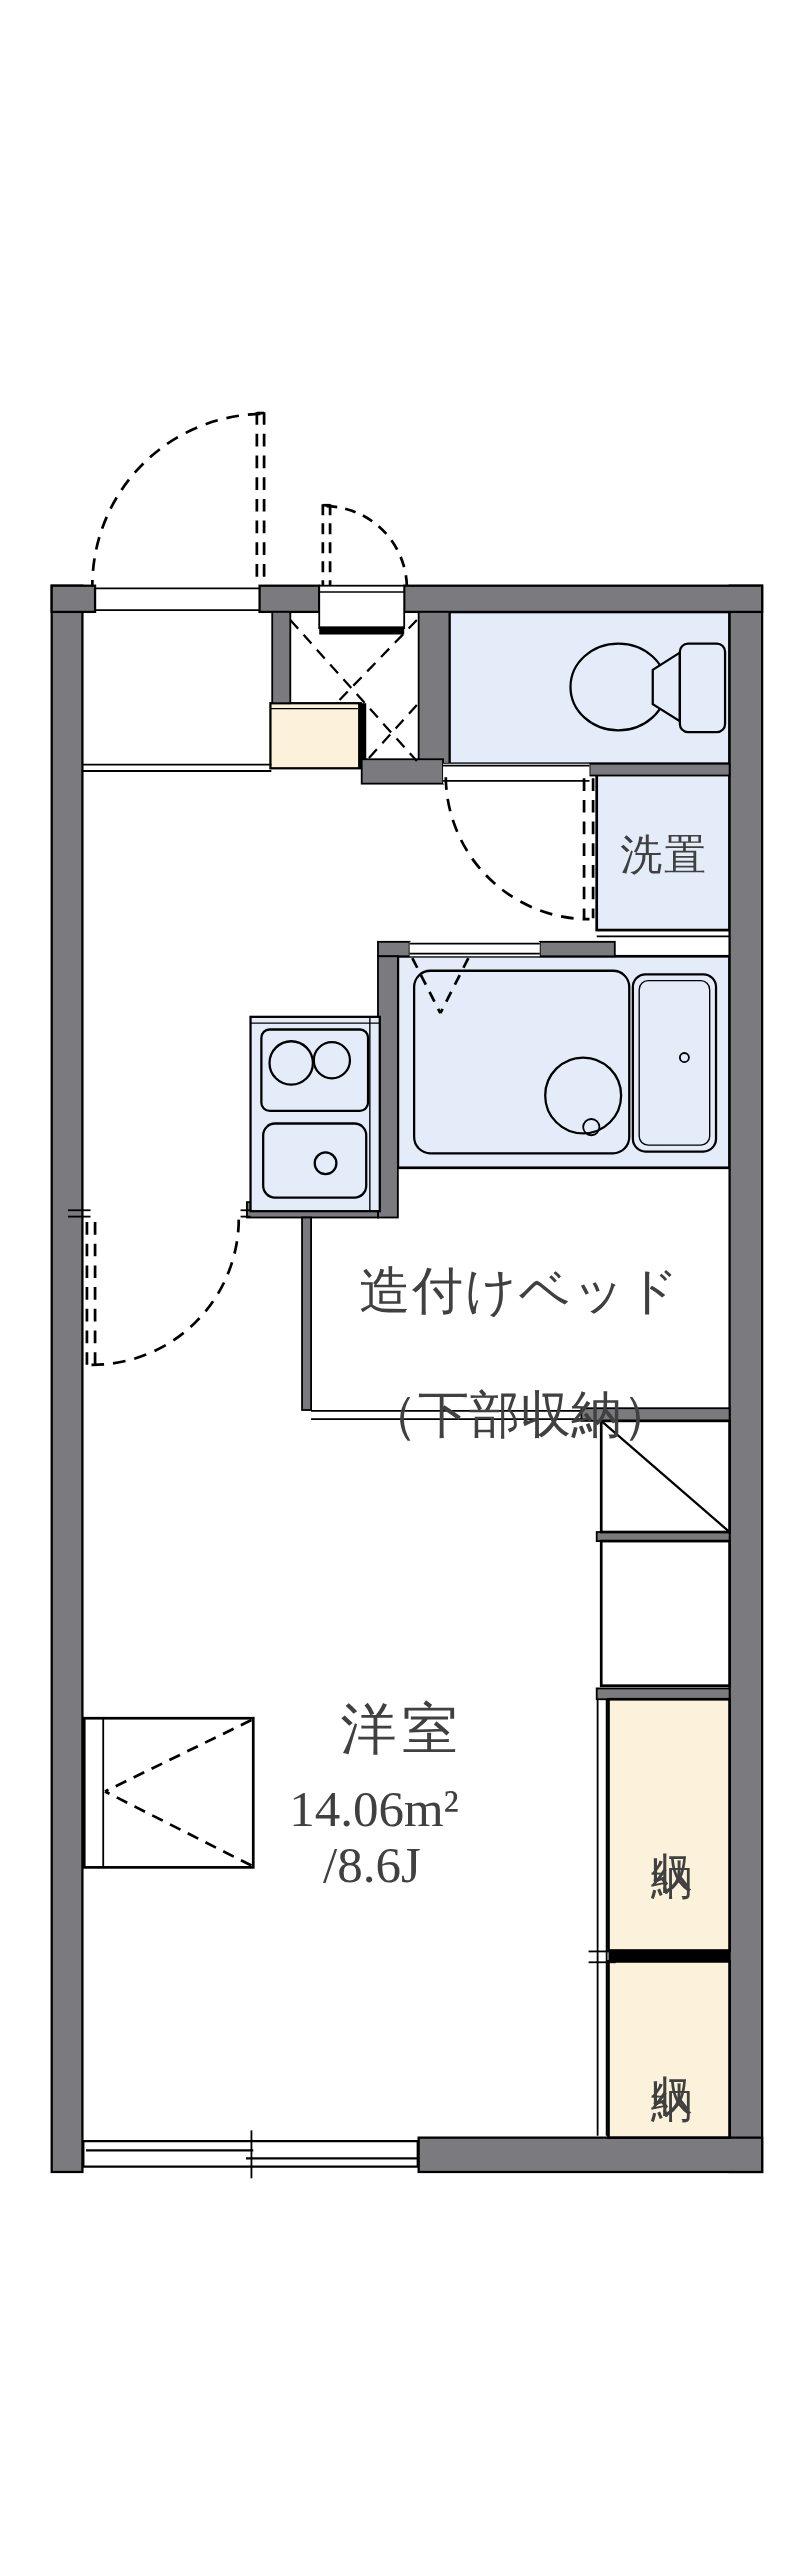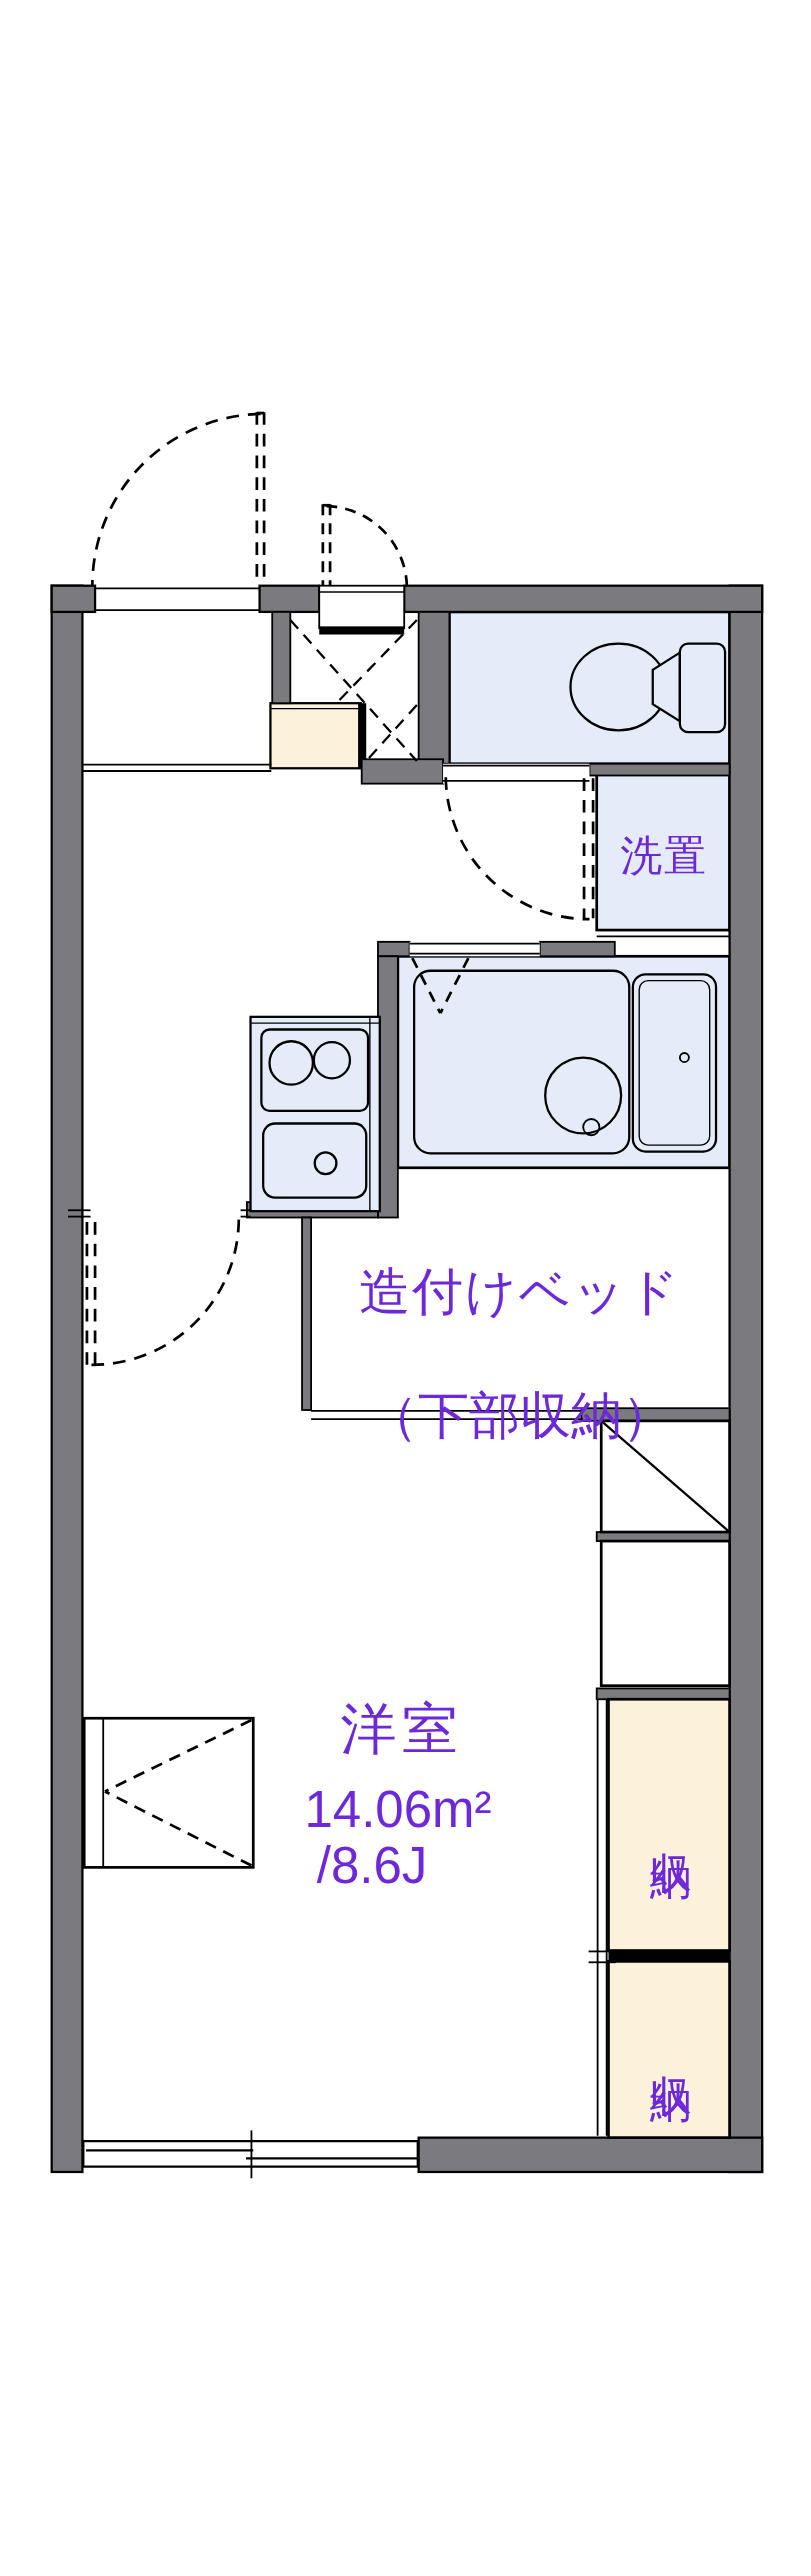--- a/index.html
+++ b/index.html
@@ -3,27 +3,27 @@
 <meta charset="utf-8">
 <style>
   html,body{margin:0;padding:0;background:#ffffff;}
   .plan{
     position:relative;width:812px;height:2576px;background:#ffffff;
     font-family:"DejaVu Sans","Liberation Sans",sans-serif;overflow:hidden;
   }
   .plan svg{position:absolute;left:0;top:0;}
   .lbl{
     position:absolute;transform:translate(-50%,-50%);
-    color:#6d28d9;white-space:nowrap;line-height:1.08;
-    font-family:Liberation Sans, sans-serif;
+    color:#404040;white-space:nowrap;line-height:1.08;
+    font-family:Liberation Serif, serif;
   }
   .lbl-bed1{left:520px;top:1292px;font-size:51px;letter-spacing:1.8px;}
   .lbl-bed2{left:520px;top:1416px;font-size:51px;}
   .lbl-room{left:402px;top:1729px;font-size:56px;letter-spacing:5.4px;}
-  .lbl-sqm{left:398px;top:1810px;font-size:51px;}
+  .lbl-sqm{left:374px;top:1810px;font-size:51px;}
   .lbl-tatami{left:372px;top:1866px;font-size:51px;text-align:right;}
   .lbl-washer{left:664px;top:856px;font-size:42px;letter-spacing:1.8px;}
   .lbl-vert{writing-mode:vertical-rl;text-orientation:upright;letter-spacing:7.2px;font-size:42px;}
   .lbl-st1{left:671px;top:1826px;}
   .lbl-st2{left:671px;top:2049px;}
 </style>
 </head>
 <body>
 
 <div class="plan">

